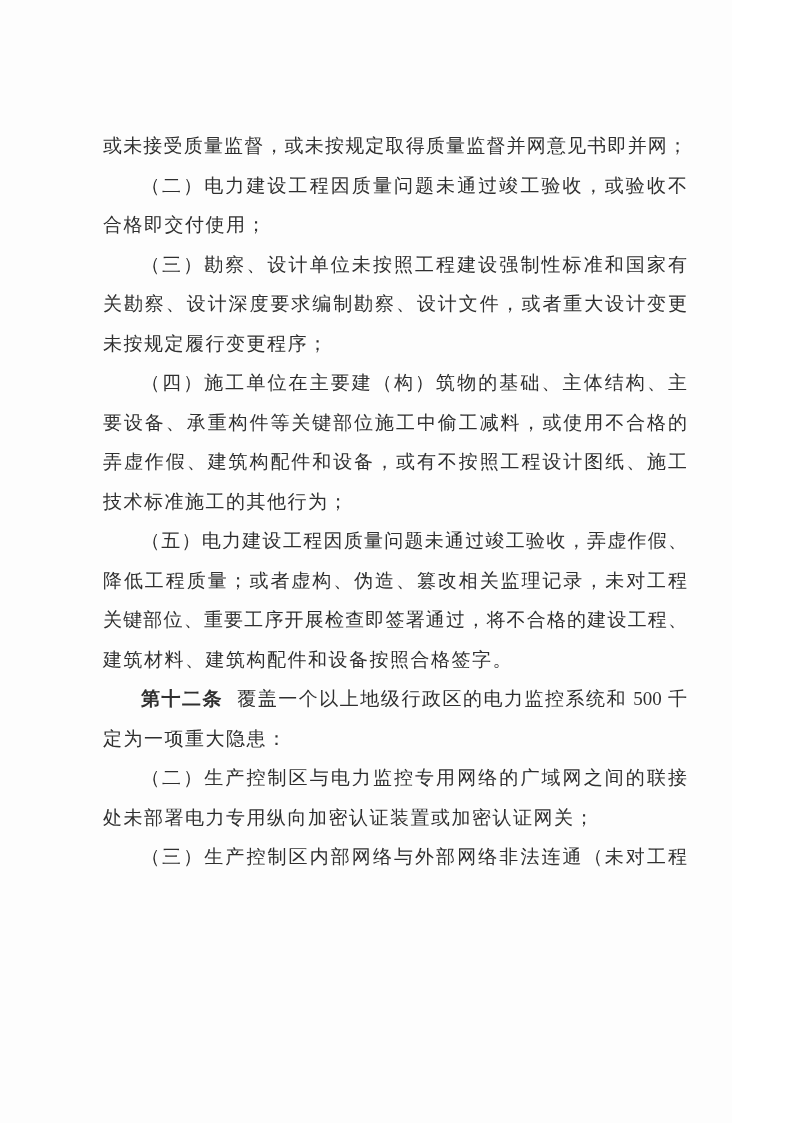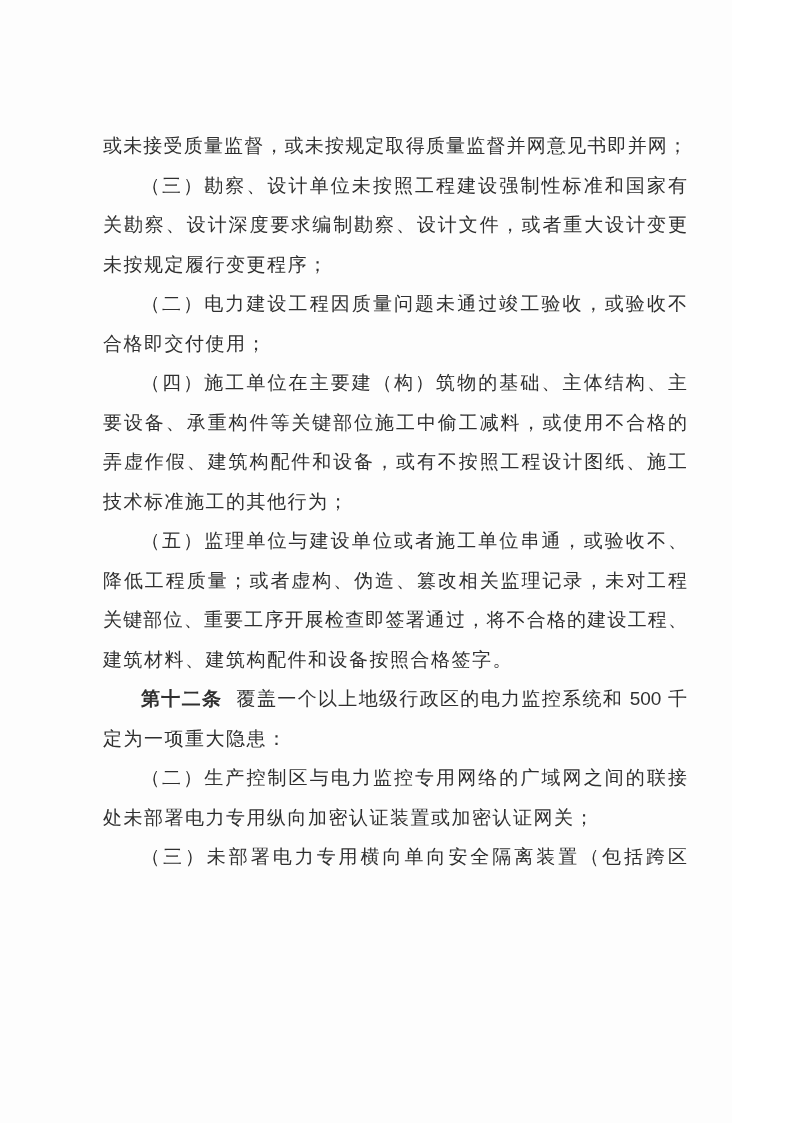--- a/index.html
+++ b/index.html
@@ -8,21 +8,21 @@
     background: #ffffff;
   }
   .page {
     position: relative;
     width: 732px;
     height: 1123px;
     background: #fdfdfd;
     box-sizing: border-box;
     padding: 126px 107px 0 103px;
     overflow: hidden;
-    font-family: Liberation Sans, sans-serif;
+    font-family: Liberation Serif, serif;
     color: #2f2f2f;
   }
   .doc-body {
     width: 584px;
   }
   .para {
     margin: 0;
     padding: 0;
   }
   .line {
@@ -49,45 +49,45 @@
 </style>
 </head>
 <body>
 
 <div class="page">
   <div class="doc-body">
       <div class="para">
         <div class="line fill"><span>或未接受质量监督，或未按规定取得质量监督并网意见书即并网；</span></div>
       </div>
       <div class="para">
+        <div class="line fill indent"><span>（二）电力建设工程因质量问题未通过竣工验收，或验收不</span></div>
+        <div class="line"><span>合格即交付使用；</span></div>
+      </div>
+      <div class="para">
         <div class="line fill indent"><span>（三）勘察、设计单位未按照工程建设强制性标准和国家有</span></div>
         <div class="line fill"><span>关勘察、设计深度要求编制勘察、设计文件，或者重大设计变更</span></div>
         <div class="line"><span>未按规定履行变更程序；</span></div>
-      </div>
-      <div class="para">
-        <div class="line fill indent"><span>（二）电力建设工程因质量问题未通过竣工验收，或验收不</span></div>
-        <div class="line"><span>合格即交付使用；</span></div>
       </div>
       <div class="para">
         <div class="line fill indent"><span>（四）施工单位在主要建（构）筑物的基础、主体结构、主</span></div>
         <div class="line fill"><span>要设备、承重构件等关键部位施工中偷工减料，或使用不合格的</span></div>
         <div class="line fill"><span>弄虚作假、建筑构配件和设备，或有不按照工程设计图纸、施工</span></div>
         <div class="line"><span>技术标准施工的其他行为；</span></div>
       </div>
       <div class="para">
-        <div class="line fill indent"><span>（五）监理单位与建设单位或者施工单位串通，或验收不、</span></div>
+        <div class="line fill indent"><span>（五）电力建设工程因质量问题未通过竣工验收，弄虚作假、</span></div>
         <div class="line fill"><span>降低工程质量；或者虚构、伪造、篡改相关监理记录，未对工程</span></div>
         <div class="line fill"><span>关键部位、重要工序开展检查即签署通过，将不合格的建设工程、</span></div>
         <div class="line"><span>建筑材料、建筑构配件和设备按照合格签字。</span></div>
       </div>
       <div class="para">
         <div class="line fill indent"><span class="bold">第十二条</span><span>覆盖一个以上地级行政区的电力监控系统和 500 千</span></div>
         <div class="line"><span>定为一项重大隐患：</span></div>
       </div>
       <div class="para">
         <div class="line fill indent"><span>（二）生产控制区与电力监控专用网络的广域网之间的联接</span></div>
         <div class="line"><span>处未部署电力专用纵向加密认证装置或加密认证网关；</span></div>
       </div>
       <div class="para">
-        <div class="line fill indent"><span>（三）未部署电力专用横向单向安全隔离装置（包括跨区</span></div>
+        <div class="line fill indent"><span>（三）生产控制区内部网络与外部网络非法连通（未对工程</span></div>
       </div>
     </div>
 </div>
 
 </body></html>

